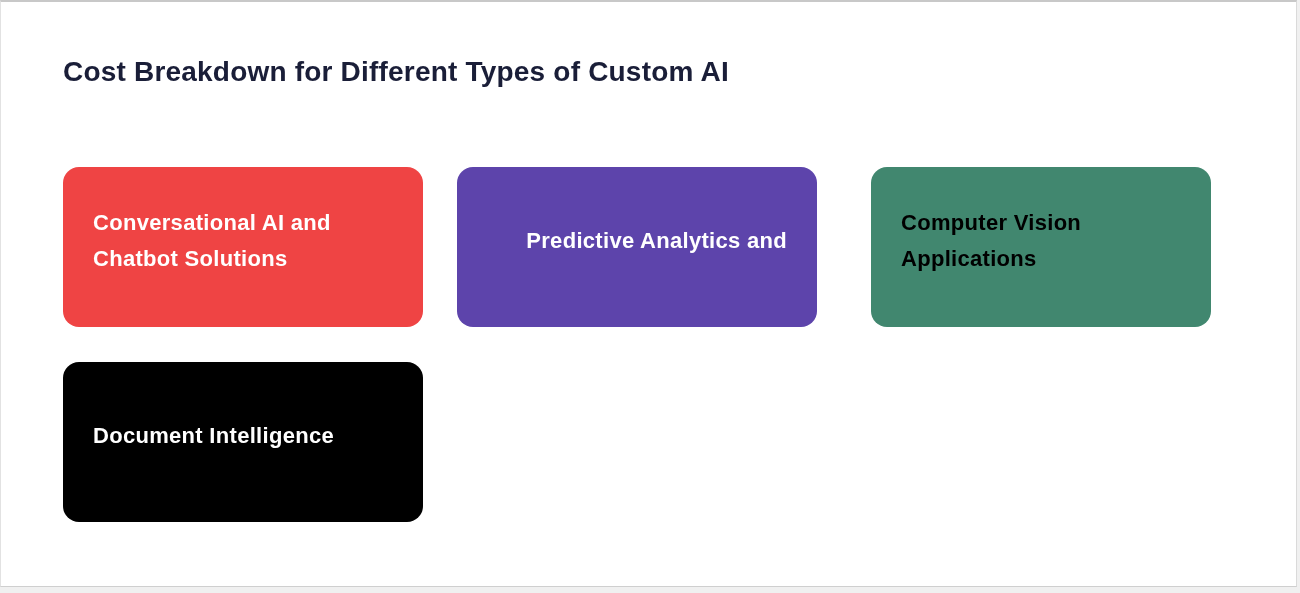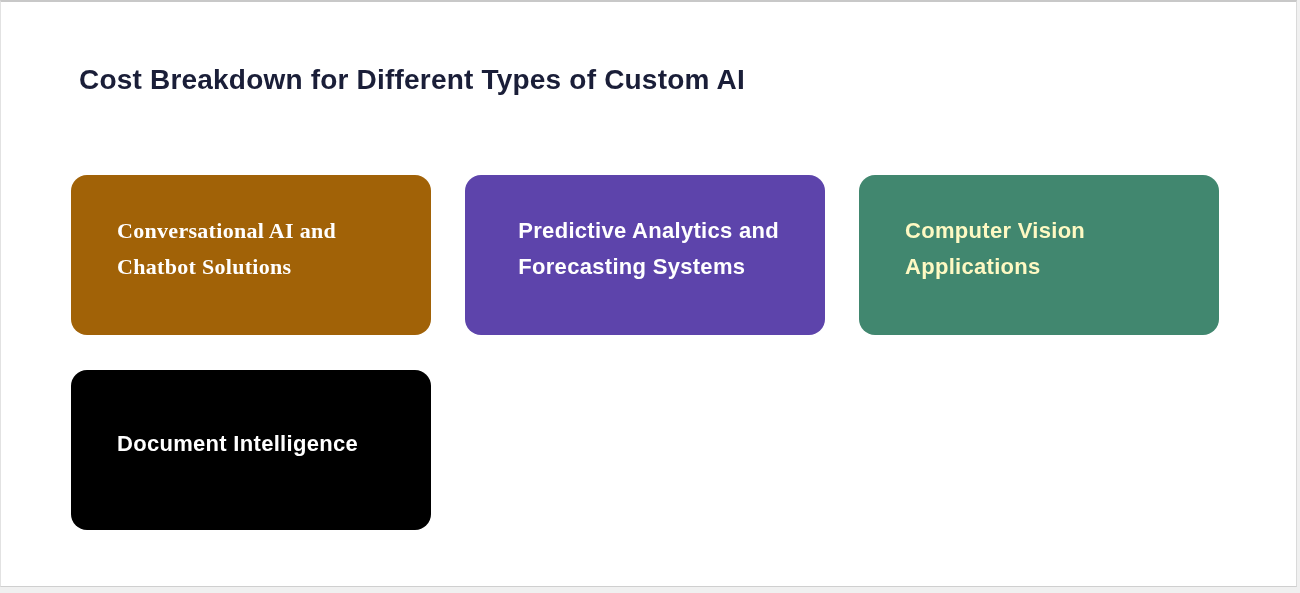--- a/index.html
+++ b/index.html
@@ -1,15 +1,15 @@
 <!DOCTYPE html>
 <html><head>
 <meta charset="utf-8">
 <style>
-  * { margin: 0; padding: 8px; box-sizing: border-box; }
+  * { margin: 0; padding: 0; box-sizing: border-box; }
   html, body {
     width: 1300px;
     height: 593px;
     background: #f0f0f0;
     font-family: "Liberation Sans", sans-serif;
     overflow: hidden;
   }
   .panel {
     position: absolute;
     top: 0; left: 0;
@@ -57,26 +57,26 @@
     letter-spacing: 0.3px;
   }
 </style>
 </head>
 <body>
 
 <div class="panel">
   <h1 class="page-title" style="color: rgb(26, 30, 56);"><span>Cost Breakdown for Different Types of Custom AI</span><br></h1>
 
   <div class="card-grid">
-      <div class="card" style="background: #a16207; color: rgb(255, 255, 255); font-family: Liberation Serif, serif;">
+      <div class="card" style="background: #ef4444; color: rgb(255, 255, 255);">
         <div class="card-label"><span>Conversational AI and</span><br><span>Chatbot Solutions</span></div>
       </div>
       <div class="card" style="background: rgb(93, 68, 171); color: rgb(255, 255, 255); align-items: flex-end;">
-        <div class="card-label"><span>Predictive Analytics and</span><br><span>Forecasting Systems</span></div>
+        <div class="card-label"><span>Predictive Analytics and</span><br></div>
       </div>
-      <div class="card" style="background: rgb(65, 135, 111); color: #fef9c3;">
+      <div class="card" style="background: rgb(65, 135, 111); color: #000000; margin-left: 20px;">
         <div class="card-label"><span>Computer Vision</span><br><span>Applications</span></div>
       </div>
       <div class="card" style="background: #000000; color: rgb(255, 255, 255);">
         <div class="card-label"><span>Document Intelligence</span><br></div>
       </div>
     </div>
 </div>
 
 </body></html>

